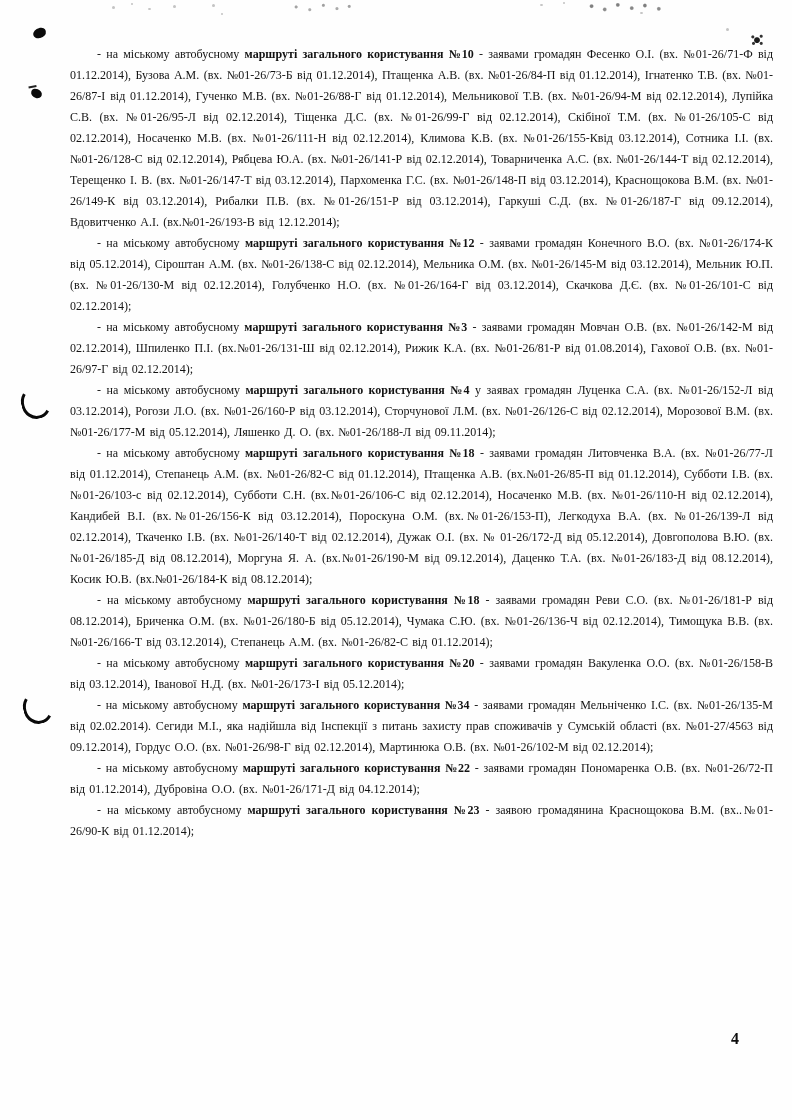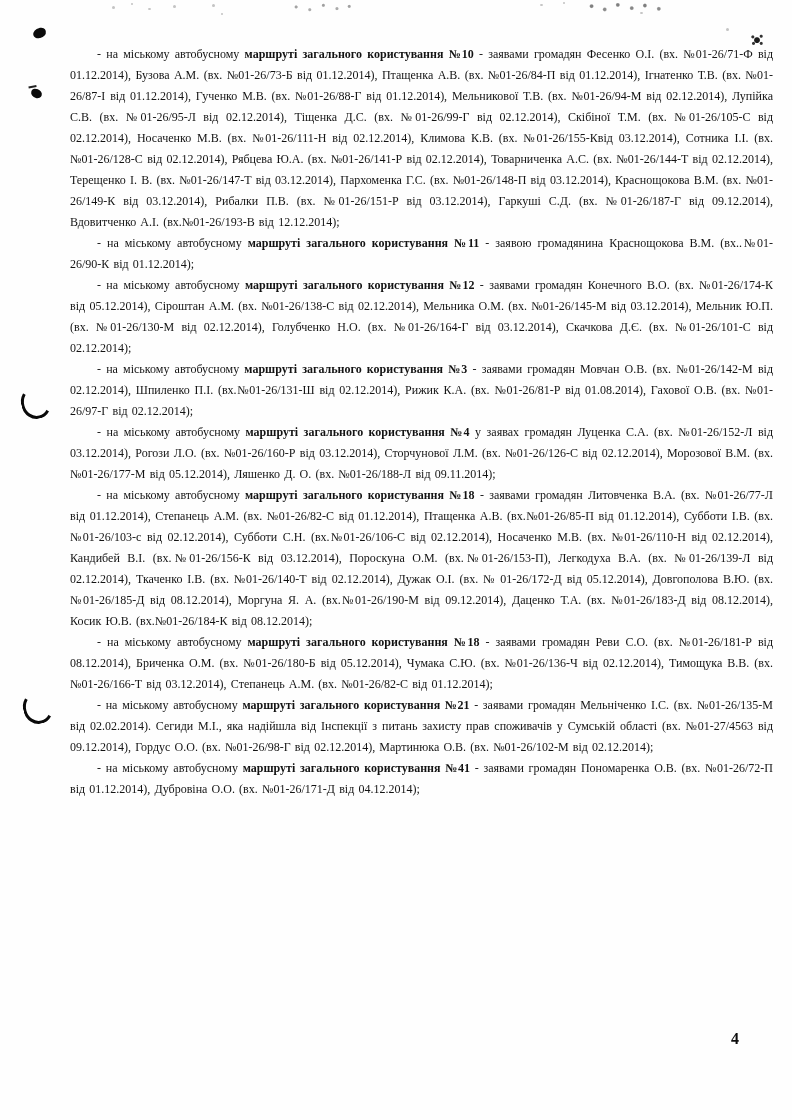--- a/index.html
+++ b/index.html
@@ -113,33 +113,34 @@
   <div class="scribble"></div>
 
   <div class="blob blob1"></div>
   <div class="blob blob2"></div>
   <div class="crescent crescent1"></div>
   <div class="crescent crescent2"></div>
 
   <div class="content" id="paragraphs">
   <p><span>- на міському автобусному </span><b>маршруті загального користування №10</b><span> - заявами громадян Фесенко О.І. (вх. №01-26/71-Ф від 01.12.2014), Бузова А.М. (вх. №01-26/73-Б від 01.12.2014), Птащенка А.В. (вх. №01-26/84-П від 01.12.2014), Ігнатенко Т.В. (вх. №01-26/87-І від 01.12.2014), Гученко М.В. (вх. №01-26/88-Г від 01.12.2014), Мельникової Т.В. (вх. №01-26/94-М від 02.12.2014), Лупійка С.В. (вх. №01-26/95-Л від 02.12.2014), Тіщенка Д.С. (вх. №01-26/99-Г від 02.12.2014), Скібіної Т.М. (вх. №01-26/105-С від 02.12.2014), Носаченко М.В. (вх. №01-26/111-Н від 02.12.2014), Климова К.В. (вх. №01-26/155-Квід 03.12.2014), Сотника І.І. (вх. №01-26/128-С від 02.12.2014), Рябцева Ю.А. (вх. №01-26/141-Р від 02.12.2014), Товарниченка А.С. (вх. №01-26/144-Т від 02.12.2014), Терещенко І. В. (вх. №01-26/147-Т від 03.12.2014), Пархоменка Г.С. (вх. №01-26/148-П від 03.12.2014), Краснощокова В.М. (вх. №01-26/149-К від 03.12.2014), Рибалки П.В. (вх. №01-26/151-Р від 03.12.2014), Гаркуші С.Д. (вх. №01-26/187-Г від 09.12.2014), Вдовитченко А.І. (вх.№01-26/193-В від 12.12.2014);</span></p>
 
-  <p><span>- на міському автобусному </span><b>маршруті загального користування №11</b><span> -  заявою громадянина Краснощокова В.М. (вх..№01-26/90-К від 01.12.2014);</span></p>
 
   <p><span>- на міському автобусному </span><b>маршруті загального користування №12</b><span> -  заявами громадян Конечного В.О. (вх. №01-26/174-К від 05.12.2014), Сіроштан А.М. (вх. №01-26/138-С від 02.12.2014), Мельника О.М. (вх. №01-26/145-М від 03.12.2014), Мельник Ю.П. (вх. №01-26/130-М від 02.12.2014), Голубченко Н.О. (вх. №01-26/164-Г від 03.12.2014), Скачкова Д.Є. (вх. №01-26/101-С від 02.12.2014);</span></p>
 
   <p><span>- на міському автобусному </span><b>маршруті загального користування №3</b><span> - заявами громадян Мовчан О.В. (вх. №01-26/142-М від 02.12.2014), Шпиленко П.І. (вх.№01-26/131-Ш від 02.12.2014), Рижик К.А. (вх. №01-26/81-Р від 01.08.2014), Гахової О.В. (вх. №01-26/97-Г від 02.12.2014);</span></p>
 
   <p><span>- на міському автобусному </span><b>маршруті загального користування №4</b><span> у заявах громадян Луценка С.А. (вх. №01-26/152-Л від 03.12.2014), Рогози Л.О. (вх. №01-26/160-Р від 03.12.2014), Сторчунової Л.М. (вх. №01-26/126-С від 02.12.2014), Морозової В.М. (вх. №01-26/177-М від 05.12.2014), Ляшенко Д. О. (вх. №01-26/188-Л від 09.11.2014);</span></p>
 
   <p><span>- на міському автобусному </span><b>маршруті загального користування №18</b><span> - заявами громадян Литовченка В.А. (вх. №01-26/77-Л від 01.12.2014), Степанець А.М. (вх. №01-26/82-С від 01.12.2014), Птащенка А.В. (вх.№01-26/85-П від 01.12.2014), Субботи І.В. (вх.№01-26/103-с від 02.12.2014), Субботи С.Н. (вх.№01-26/106-С від 02.12.2014), Носаченко М.В. (вх. №01-26/110-Н від 02.12.2014), Кандибей В.І. (вх.№01-26/156-К від 03.12.2014), Пороскуна О.М. (вх.№01-26/153-П), Легкодуха В.А. (вх. №01-26/139-Л від 02.12.2014), Ткаченко І.В. (вх. №01-26/140-Т від 02.12.2014), Дужак О.І. (вх. № 01-26/172-Д від 05.12.2014), Довгополова В.Ю. (вх.№01-26/185-Д від 08.12.2014), Моргуна Я. А. (вх.№01-26/190-М від 09.12.2014), Даценко Т.А. (вх. №01-26/183-Д від 08.12.2014), Косик Ю.В. (вх.№01-26/184-К від 08.12.2014);</span></p>
 
   <p><span>- на міському автобусному </span><b>маршруті загального користування №18</b><span> - заявами громадян Реви С.О. (вх. №01-26/181-Р від 08.12.2014), Бриченка О.М. (вх. №01-26/180-Б від 05.12.2014), Чумака С.Ю. (вх. №01-26/136-Ч від 02.12.2014), Тимощука В.В. (вх. №01-26/166-Т від 03.12.2014), Степанець А.М. (вх. №01-26/82-С від 01.12.2014);</span></p>
 
+  <p><span>- на міському автобусному </span><b>маршруті загального користування №20</b><span> - заявами громадян Вакуленка О.О. (вх. №01-26/158-В від 03.12.2014), Іванової Н.Д. (вх. №01-26/173-І від 05.12.2014);</span></p>
 
-  <p><span>- на міському автобусному </span><b>маршруті загального користування №21</b><span> - заявами громадян Мельніченко І.С. (вх. №01-26/135-М від 02.02.2014). Сегиди М.І., яка надійшла від Інспекції з питань захисту прав споживачів у Сумській області (вх. №01-27/4563 від 09.12.2014), Гордус О.О. (вх. №01-26/98-Г від 02.12.2014), Мартинюка О.В. (вх. №01-26/102-М від 02.12.2014);</span></p>
+  <p><span>- на міському автобусному </span><b>маршруті загального користування №34</b><span> - заявами громадян Мельніченко І.С. (вх. №01-26/135-М від 02.02.2014). Сегиди М.І., яка надійшла від Інспекції з питань захисту прав споживачів у Сумській області (вх. №01-27/4563 від 09.12.2014), Гордус О.О. (вх. №01-26/98-Г від 02.12.2014), Мартинюка О.В. (вх. №01-26/102-М від 02.12.2014);</span></p>
 
-  <p><span>- на міському автобусному </span><b>маршруті загального користування №41</b><span> - заявами громадян Пономаренка О.В. (вх. №01-26/72-П від 01.12.2014), Дубровіна О.О. (вх. №01-26/171-Д від 04.12.2014);</span></p>
+  <p><span>- на міському автобусному </span><b>маршруті загального користування №22</b><span> - заявами громадян Пономаренка О.В. (вх. №01-26/72-П від 01.12.2014), Дубровіна О.О. (вх. №01-26/171-Д від 04.12.2014);</span></p>
 
+  <p><span>- на міському автобусному </span><b>маршруті загального користування №23</b><span> - заявою громадянина Краснощокова В.М. (вх..№01-26/90-К від 01.12.2014);</span></p>
 </div>
 
   <div class="pagenum">4</div>
 </div>
 
 </body></html>

